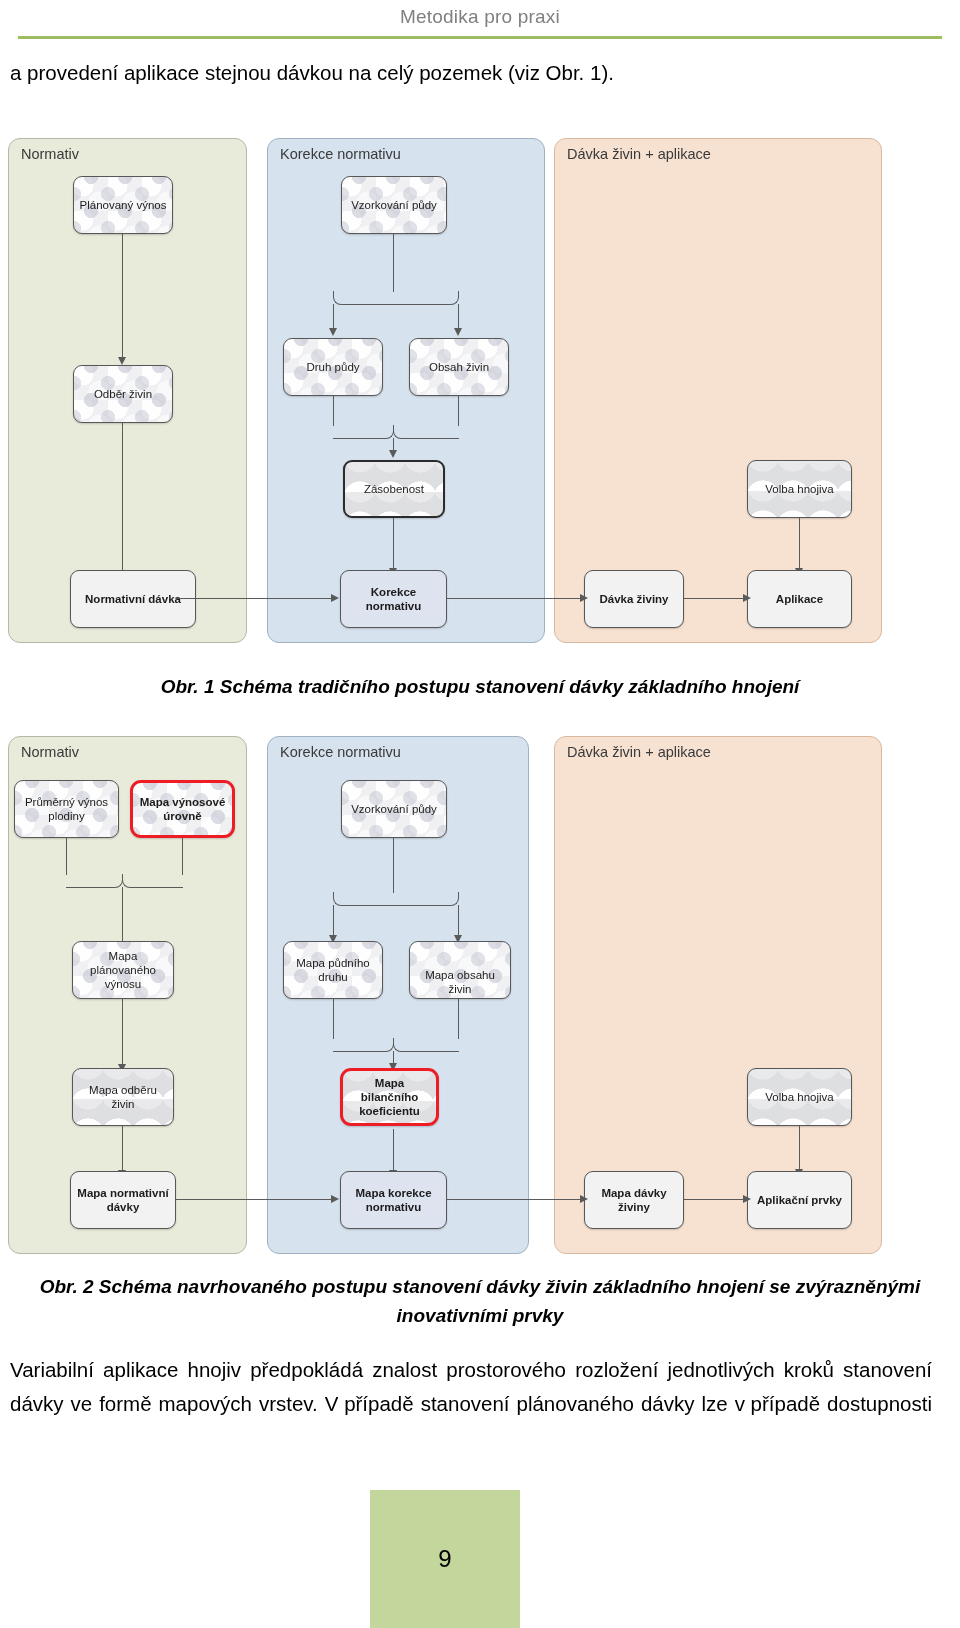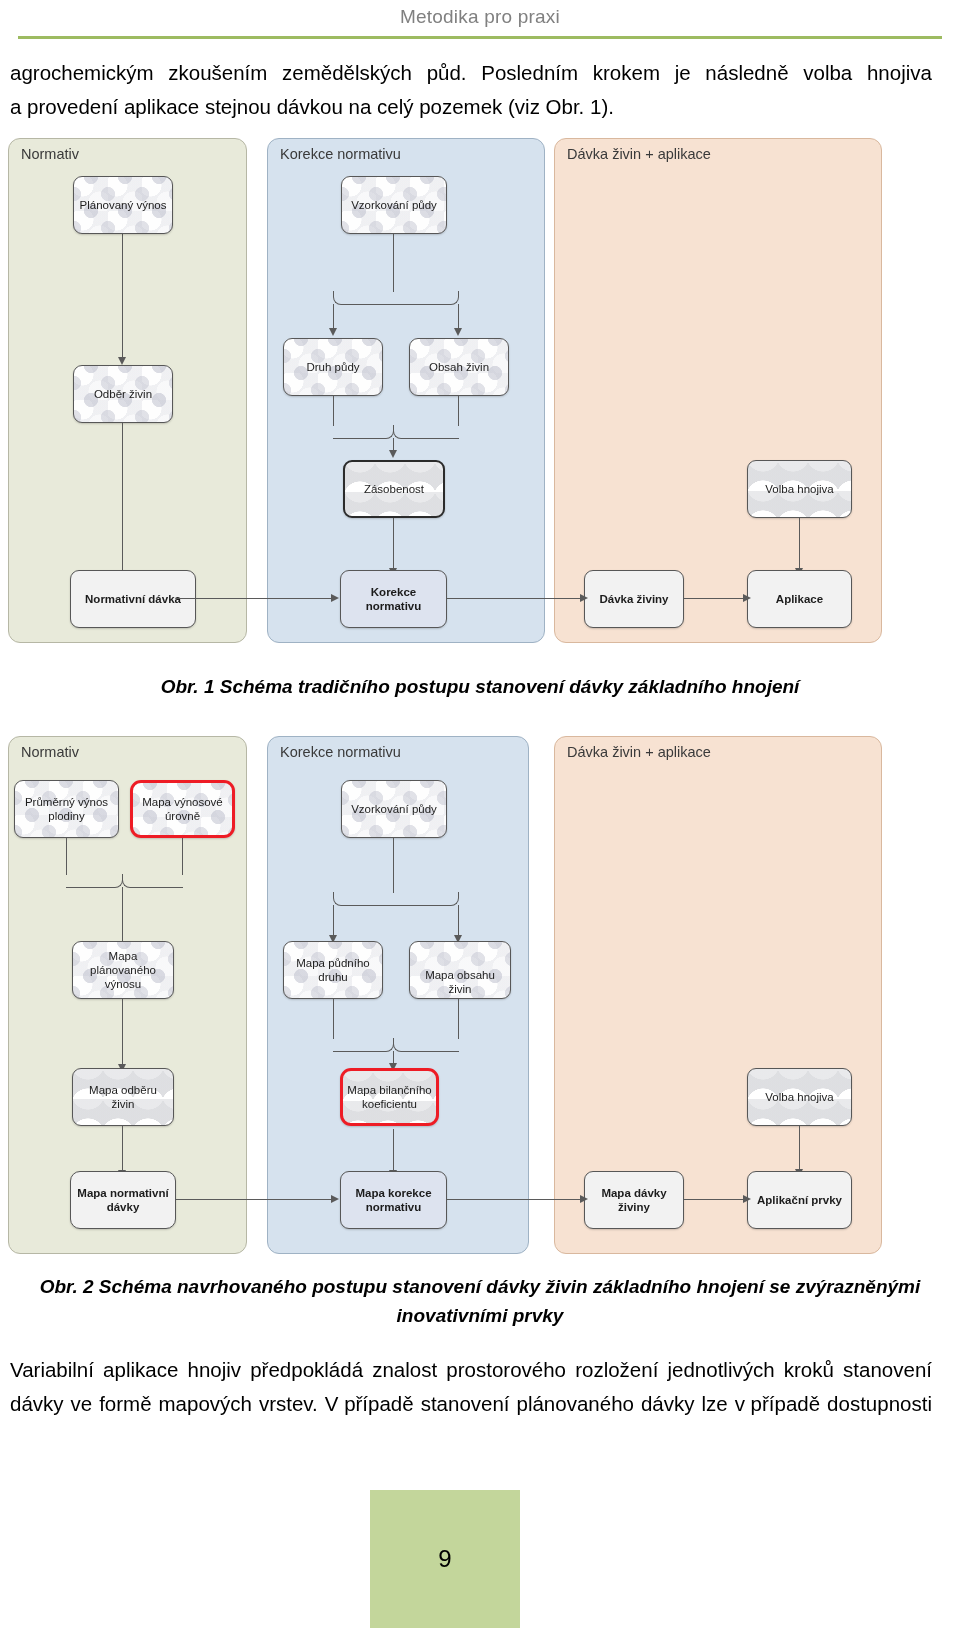--- a/index.html
+++ b/index.html
@@ -102,20 +102,21 @@
       radial-gradient(circle at 50% 120%, rgba(255,255,255,1) 0 42%, rgba(215,216,220,.55) 43%),
       radial-gradient(circle at 50% -20%, rgba(255,255,255,1) 0 42%, rgba(215,216,220,.45) 43%);
     background-size: 30px 30px, 30px 30px;
   }
   .node.plain { background:#f2f2f2; background-image:none; }
   .node.bold  { font-weight:bold; }
   .node.thick { border-width:2.2px; border-color:#2b2b2b; }
   .node.hilite {
     border:3.5px solid #ee1c25;
     border-radius:11px;
+    font-weight:bold;
   }
   .node.bluefill { background:#dde3ef; background-image:none; }
 
   
   .conn { position:absolute; background:#5a5a5a; }
   .vline { width:1.3px; }
   .hline { height:1.3px; }
   .arrow-d, .arrow-r {
     position:absolute; width:0; height:0;
   }
@@ -136,32 +137,20 @@
 </style>
 </head>
 <body>
 
 <div class="doc-header">
   <div class="title">Metodika pro praxi</div>
   <div class="rule"></div>
 </div>
 
 <div class="para" style="left:10px; top:56px; width:922px;">
-  <span class="just">
-    <span>agrochemickým</span>
-    <span>zkoušením</span>
-    <span>zemědělských</span>
-    <span>půd.</span>
-    <span>Posledním</span>
-    <span>krokem</span>
-    <span>je</span>
-    <span>následně</span>
-    <span>volba</span>
-    <span>hnojiva</span>
-  </span>
   <span class="line">a provedení aplikace stejnou dávkou na celý pozemek (viz Obr. 1).</span>
 </div>
 
 <div class="diagram" style="left:0; top:135px; width:960px; height:520px;">
 
   <div class="panel green" style="left:8px;  top:3px; width:239px; height:505px;">
     <div class="panel-title">Normativ</div>
   </div>
   <div class="panel blue" style="left:267px; top:3px; width:278px; height:505px;">
     <div class="panel-title">Korekce normativu</div>
@@ -280,21 +269,21 @@
   <div class="conn vline" style="left:122px; top:266px; height:67px;"></div>
   <div class="arrow-d" style="left:118px; top:331px;"></div>
 
   <div class="node tex2" style="left:72px; top:335px; width:102px; height:58px;">
     <span>Mapa odběru živin</span>
   </div>
 
   <div class="conn vline" style="left:122px; top:393px; height:46px;"></div>
   <div class="arrow-d" style="left:118px; top:437px;"></div>
 
-  <div class="node plain bold" style="left:70px; top:438px; width:106px; height:58px;border-radius:10px;">
+  <div class="node plain bold" style="left:70px; top:438px; width:106px; height:58px;">
     <span>Mapa normativní dávky</span>
   </div>
 
   <div class="node tex" style="left:341px; top:47px; width:106px; height:58px;">
     <span>Vzorkování půdy</span>
   </div>
   <div class="conn vline" style="left:393px; top:105px; height:55px;"></div>
   <div class="elbow bl" style="left:333px; top:159px; width:61px; height:14px;"></div>
   <div class="elbow br" style="left:393px; top:159px; width:66px; height:14px;"></div>
   <div class="conn vline" style="left:333px; top:172px; height:32px;"></div>

